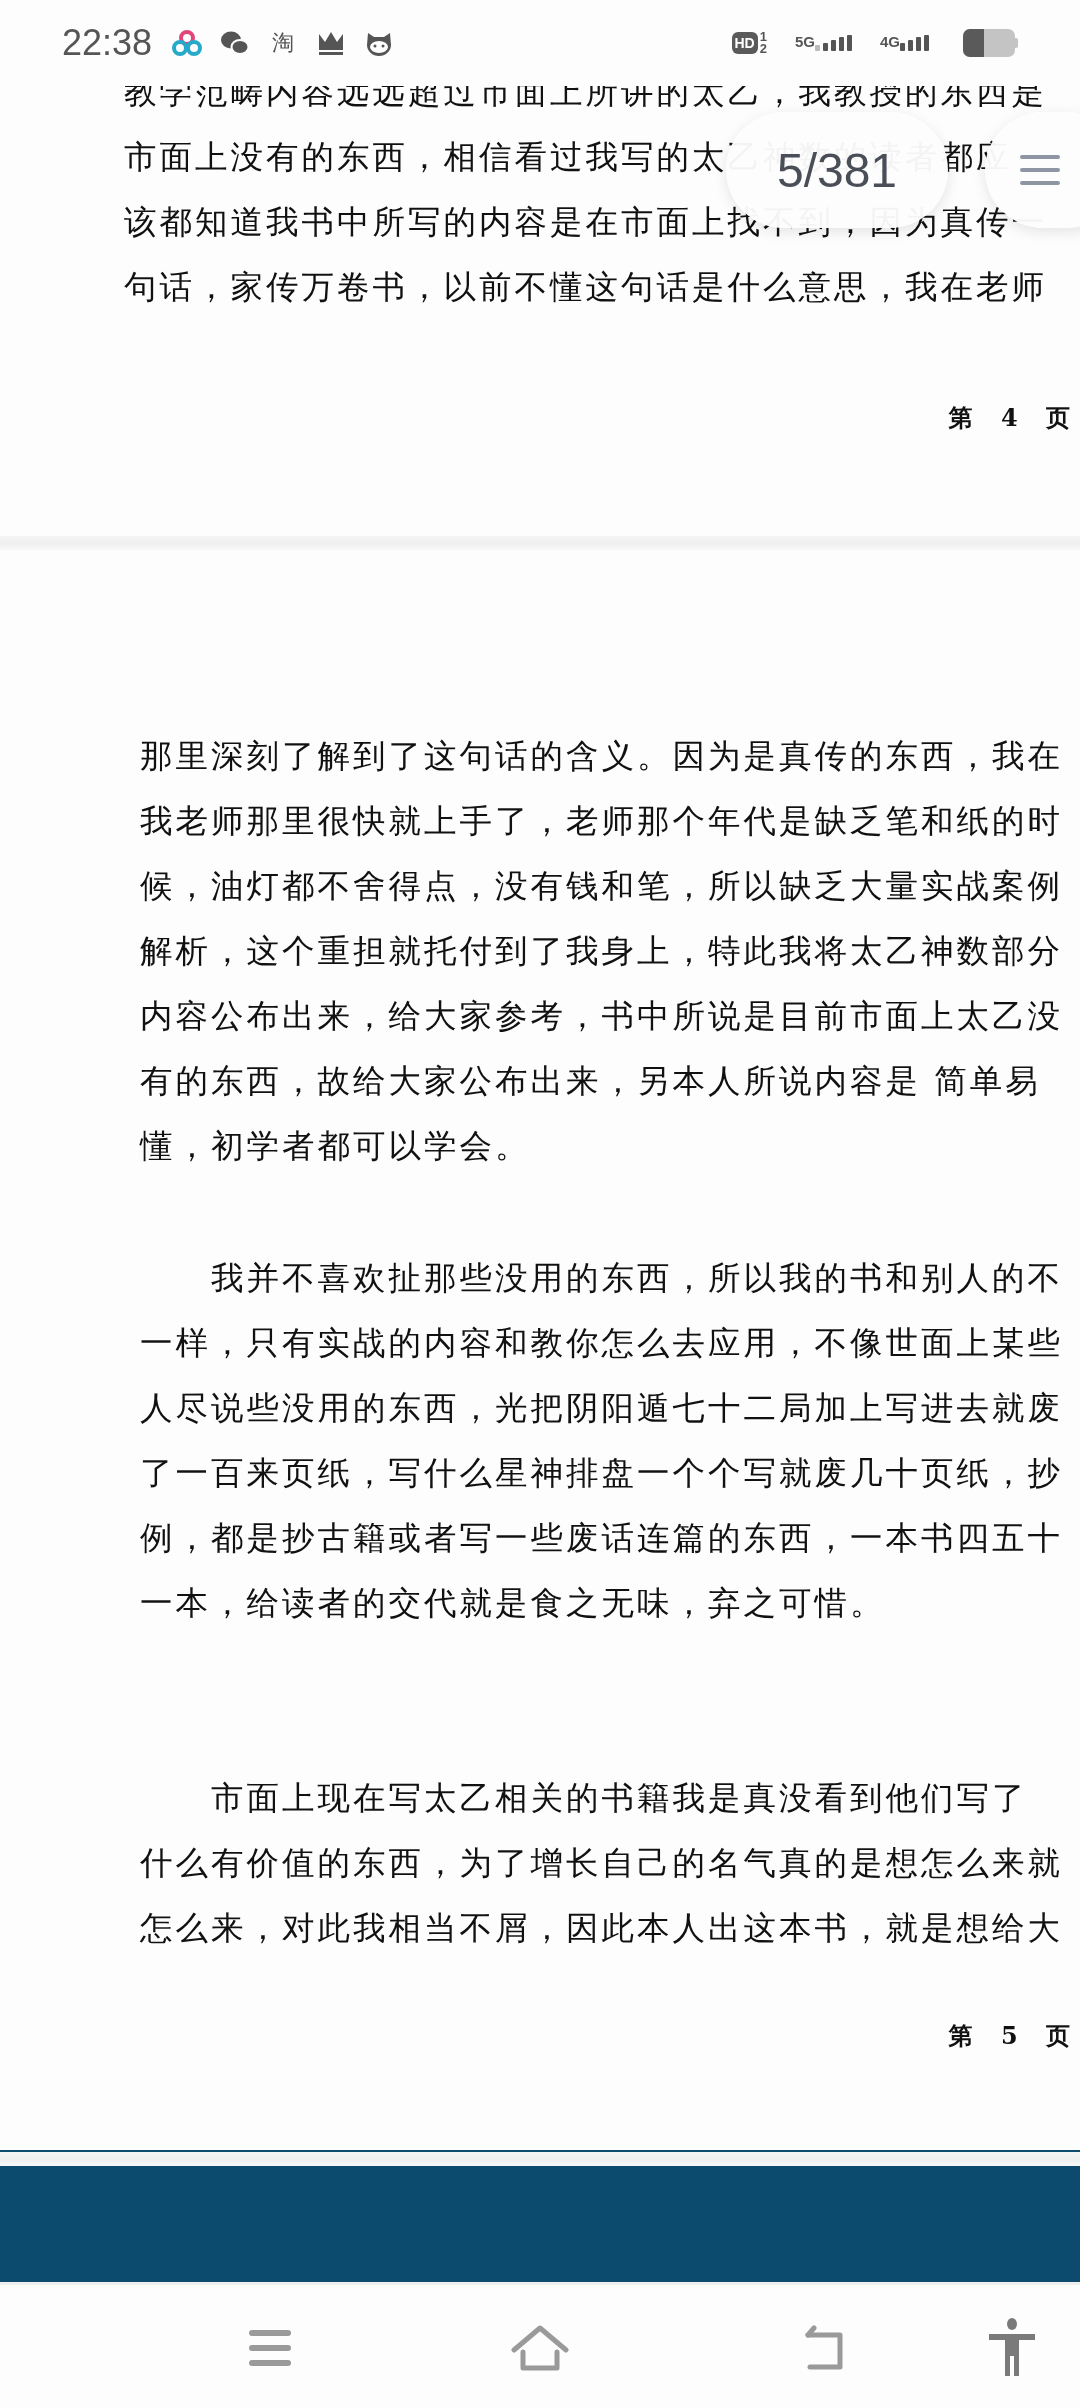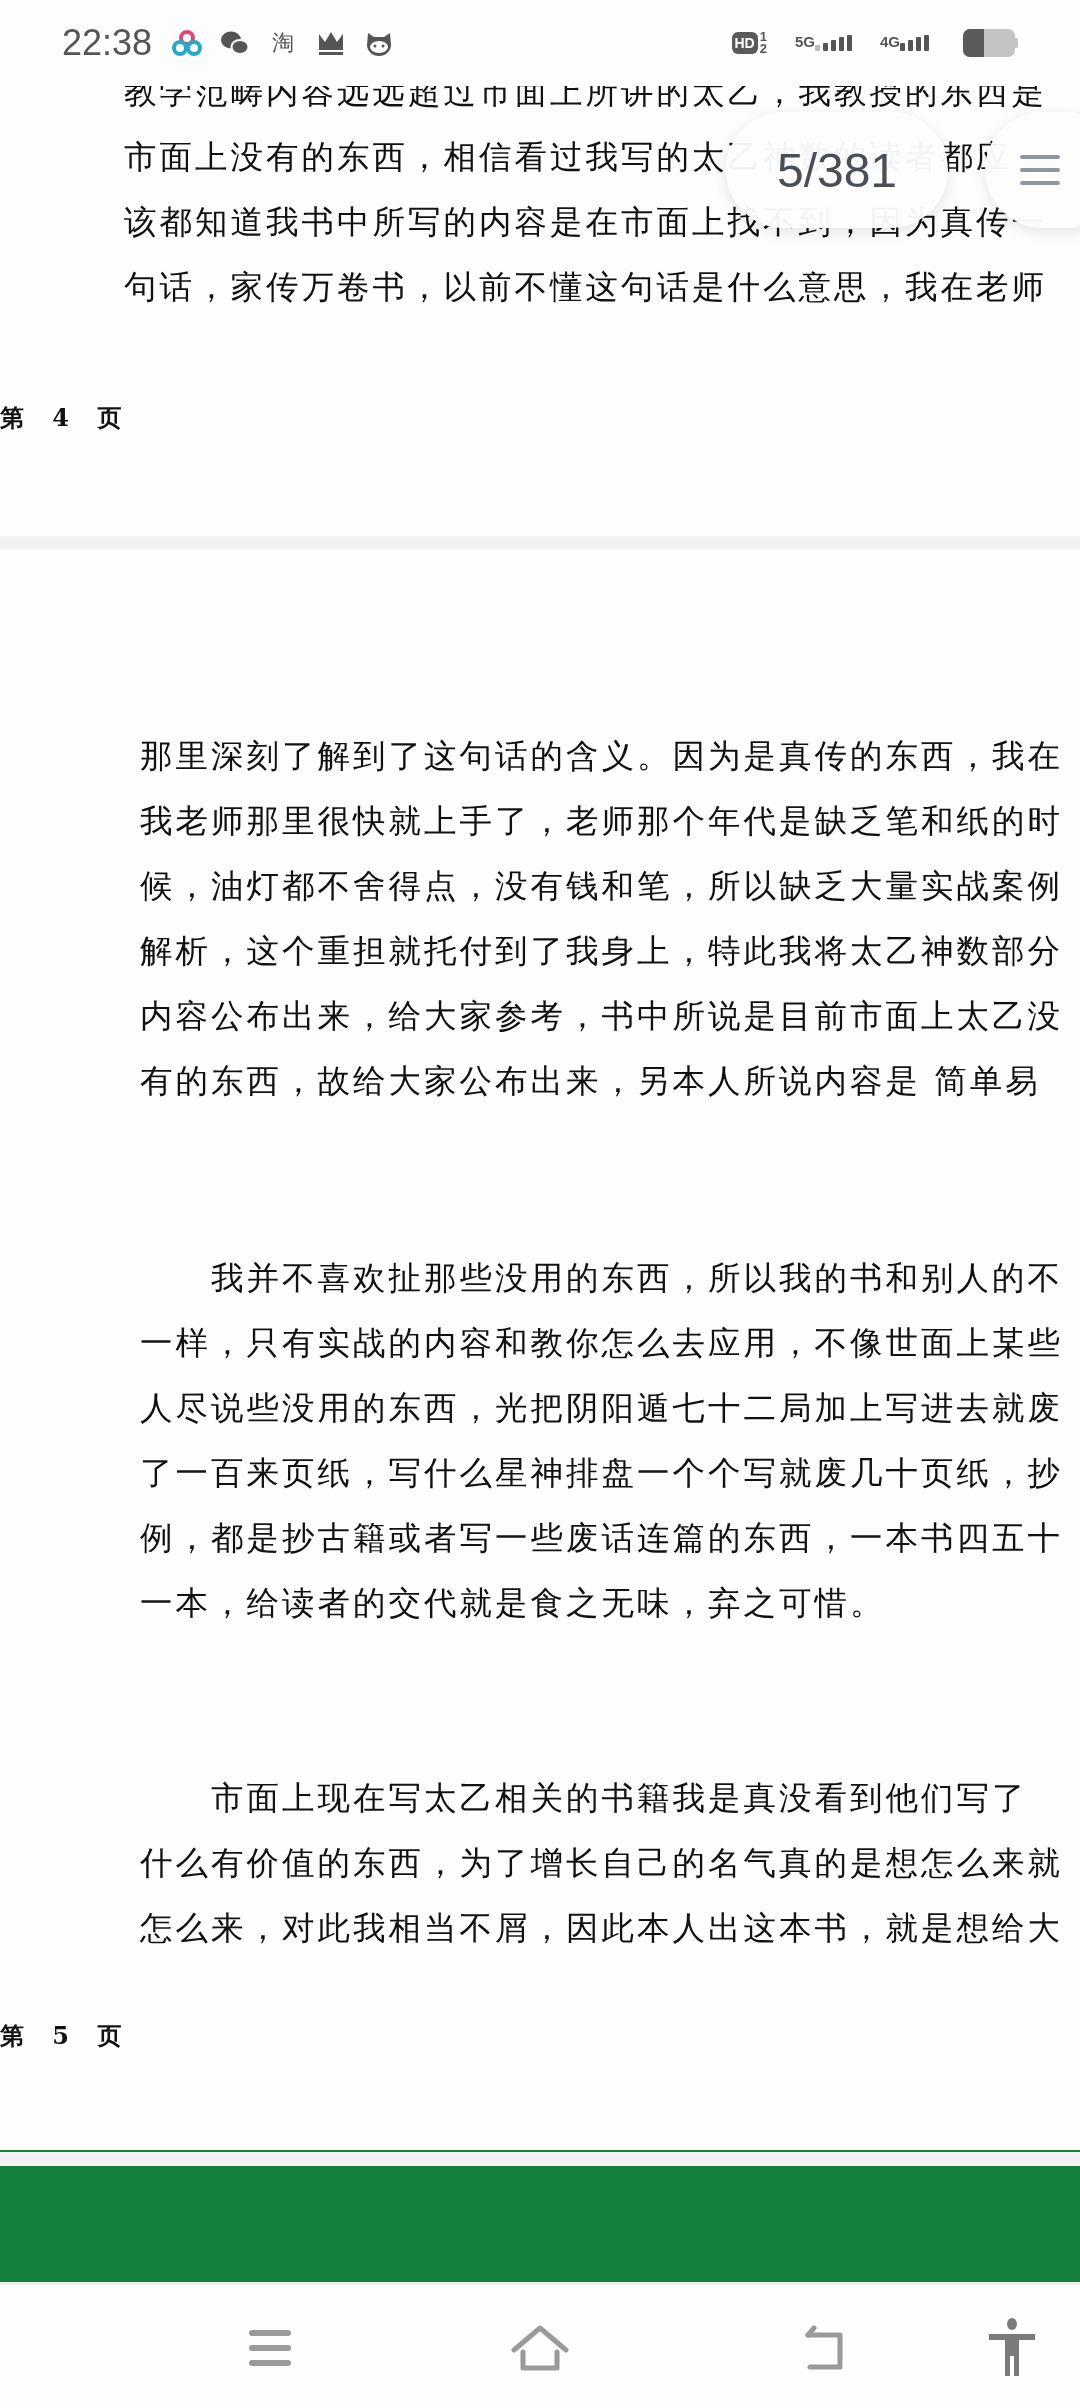--- a/index.html
+++ b/index.html
@@ -1,21 +1,21 @@
 <!DOCTYPE html>
 <html><head>
   <meta charset="utf-8">
   <style>
     * { box-sizing: border-box; margin: 0; padding: 0; }
     html, body {
       width: 1080px; height: 2408px; overflow: hidden;
       background: #fdfdfd;
       font-family: "DejaVu Serif", "Liberation Serif", serif;
     }
-    #app { position: relative; width: 1080px; height: 2408px; background: #15803d; }
+    #app { position: relative; width: 1080px; height: 2408px; background: #0c4a6e; }
 
     
     .status-bar {
       position: absolute; left: 0; top: 0; width: 1080px; height: 86px;
       display: flex; align-items: center; padding: 0 62px;
       background: #fdfdfd; z-index: 5;
     }
     .status-time {
       font-family: "Liberation Sans", "DejaVu Sans", sans-serif;
       font-size: 36px; color: #555; letter-spacing: 0px; margin-right: 20px;
@@ -41,21 +41,21 @@
     
     .page-sheet {
       position: absolute; left: 0; width: 1080px; background: #fdfdfd;
     }
     .page-text {
       position: absolute; font-size: 32.5px; color: #111; line-height: 65px;
       letter-spacing: 3px; white-space: nowrap;
     }
     .page-text .line { display: block; height: 65px; }
     .page-footer {
-      position: absolute; left: 0; width: 1080px; text-align: left;
+      position: absolute; left: 0; width: 1080px; text-align: right;
       font-size: 24px; font-weight: bold; color: #111; letter-spacing: 10px;
     }
     .page-divider {
       position: absolute; left: 0; width: 1080px; height: 14px;
       background: linear-gradient(#f6f6f6, #efefef 50%, #f8f8f8);
     }
 
     
     .page-indicator {
       position: absolute; left: 726px; top: 112px; width: 222px; height: 116px;
@@ -166,20 +166,21 @@
   <div class="page-divider" style="top:536px;"></div>
 
   <div class="page-sheet" style="top:550px;height:1600px;">
     <div class="page-text" style="left:140px;top:174px;">
       <span class="line">那里深刻了解到了这句话的含义。因为是真传的东西，我在</span>
       <span class="line">我老师那里很快就上手了，老师那个年代是缺乏笔和纸的时</span>
       <span class="line">候，油灯都不舍得点，没有钱和笔，所以缺乏大量实战案例</span>
       <span class="line">解析，这个重担就托付到了我身上，特此我将太乙神数部分</span>
       <span class="line">内容公布出来，给大家参考，书中所说是目前市面上太乙没</span>
       <span class="line">有的东西，故给大家公布出来，另本人所说内容是 简单易</span>
+      <span class="line">懂，初学者都可以学会。</span>
     </div>
     <div class="page-text" style="left:140px;top:696px;">
       <span class="line">　　我并不喜欢扯那些没用的东西，所以我的书和别人的不</span>
       <span class="line">一样，只有实战的内容和教你怎么去应用，不像世面上某些</span>
       <span class="line">人尽说些没用的东西，光把阴阳遁七十二局加上写进去就废</span>
       <span class="line">了一百来页纸，写什么星神排盘一个个写就废几十页纸，抄</span>
       <span class="line">例，都是抄古籍或者写一些废话连篇的东西，一本书四五十</span>
       <span class="line">一本，给读者的交代就是食之无味，弃之可惜。</span>
     </div>
     <div class="page-text" style="left:140px;top:1216px;">

